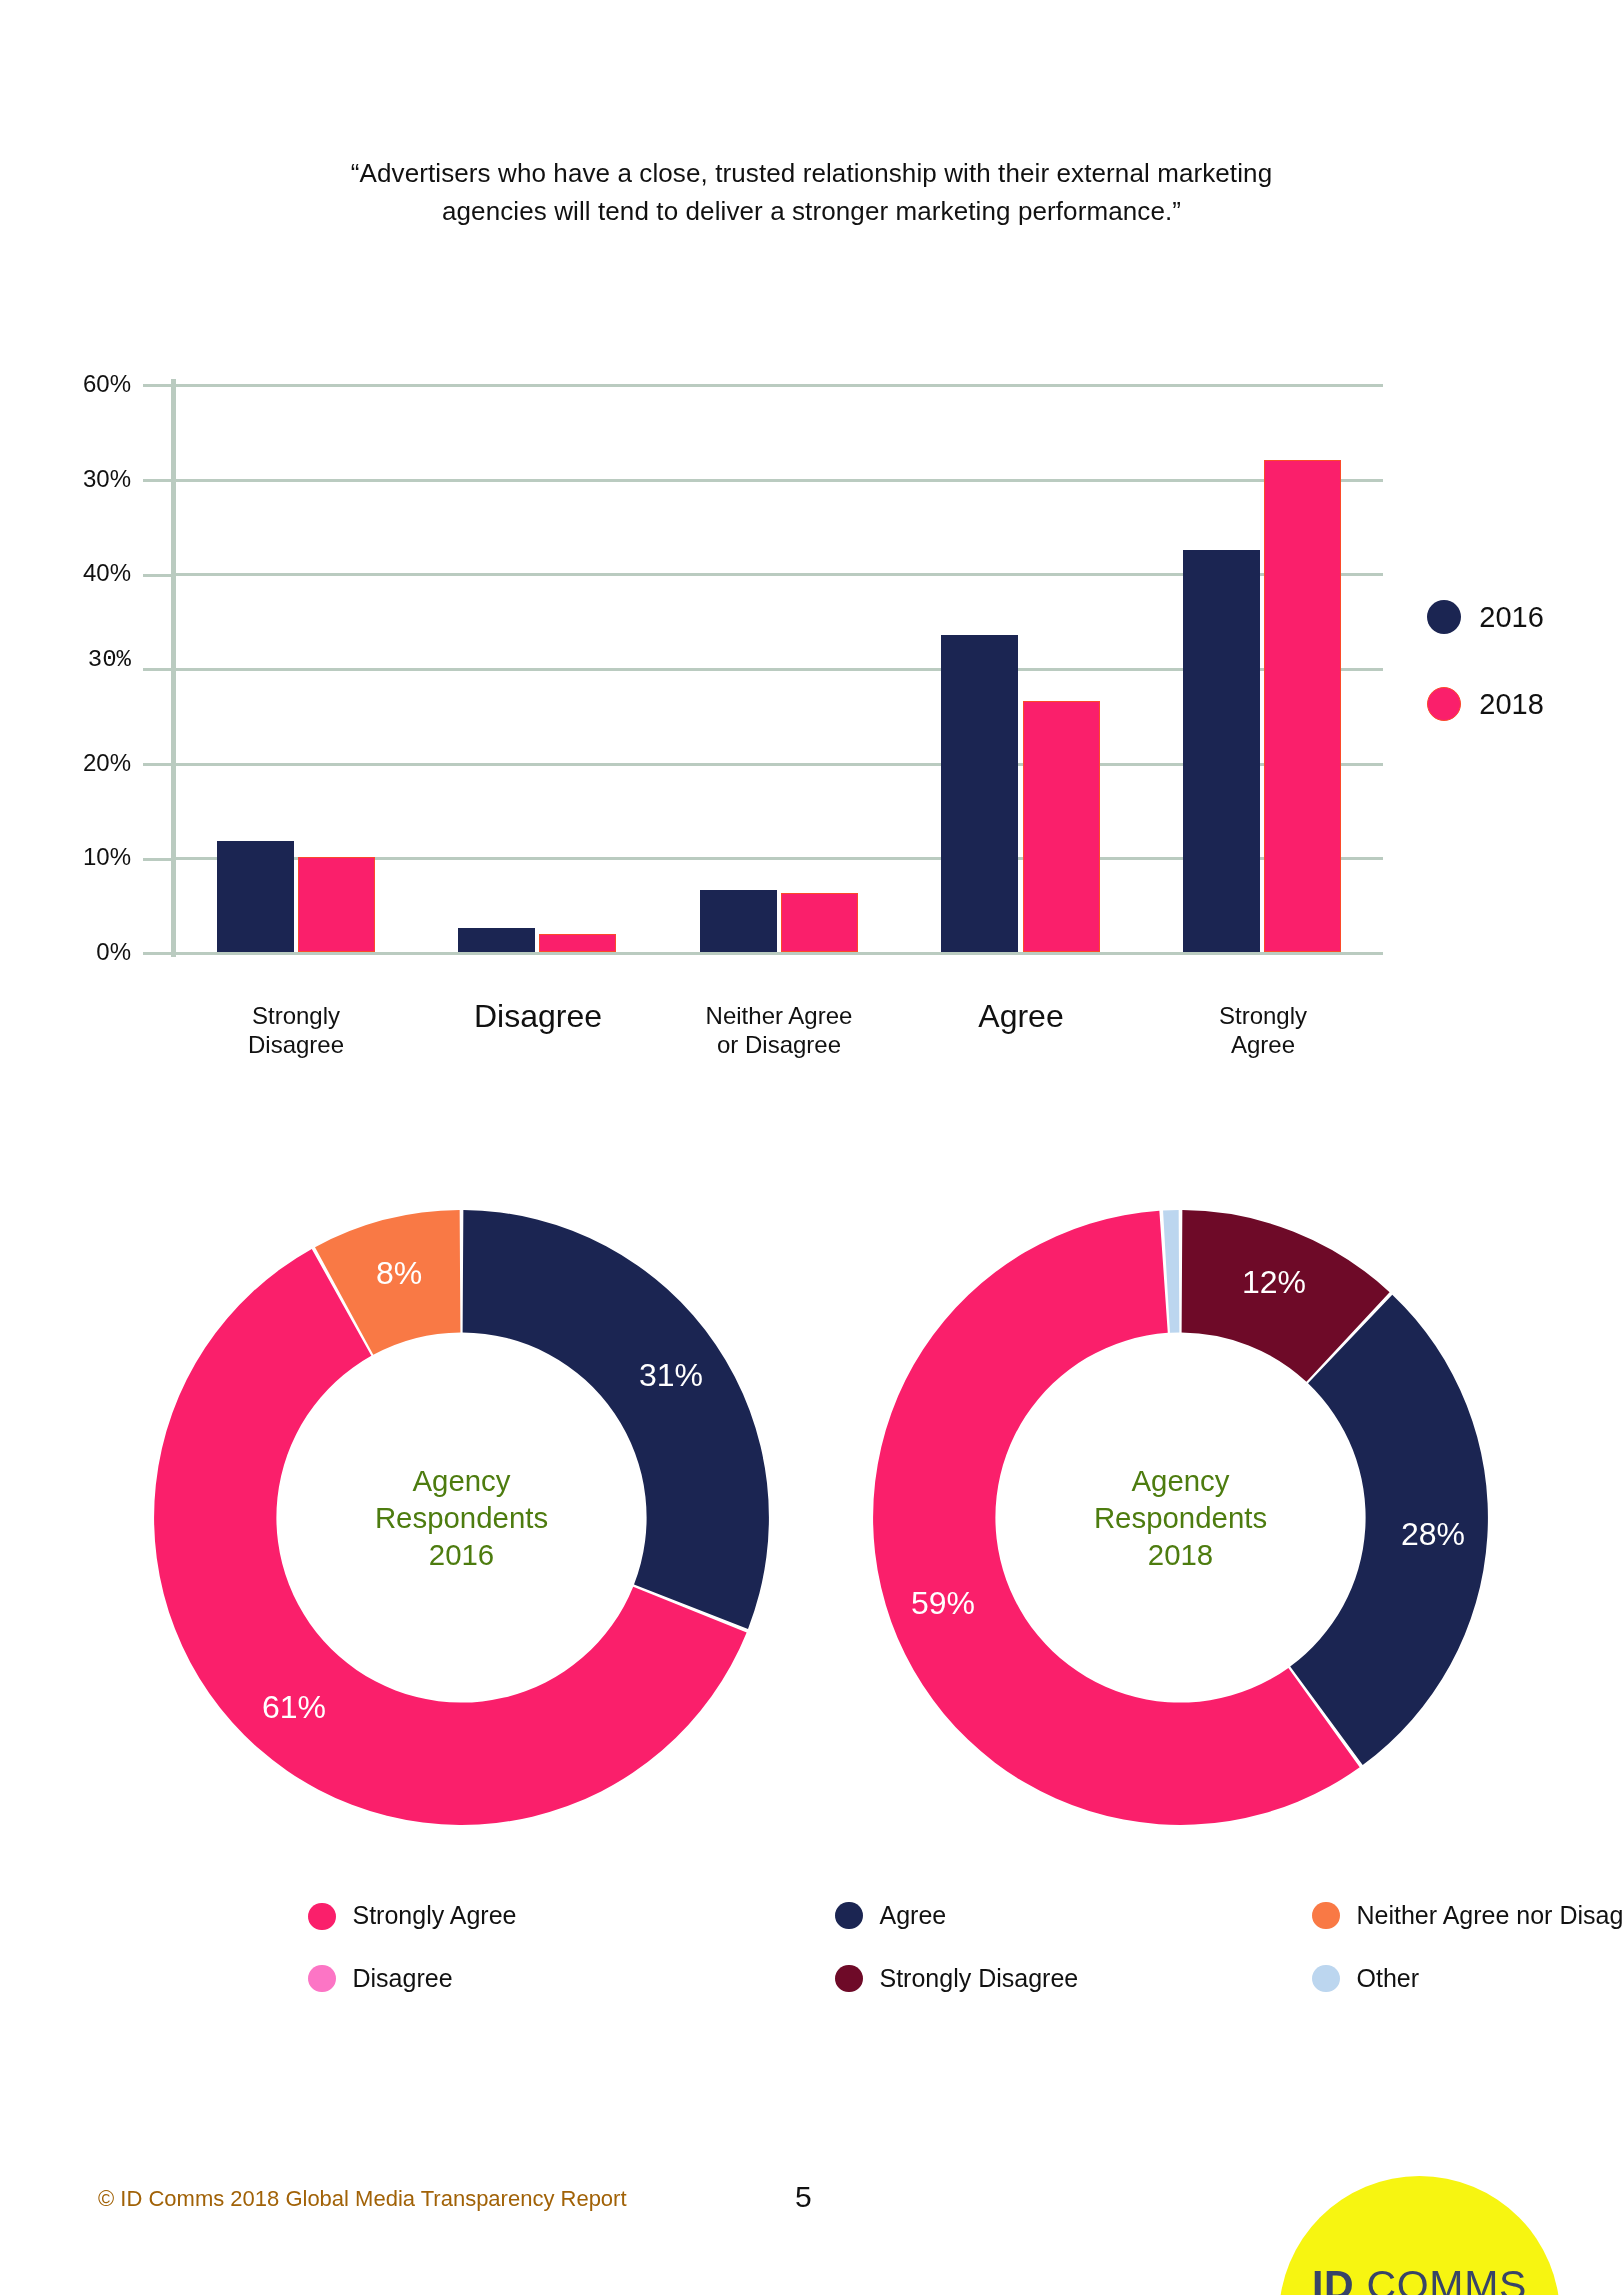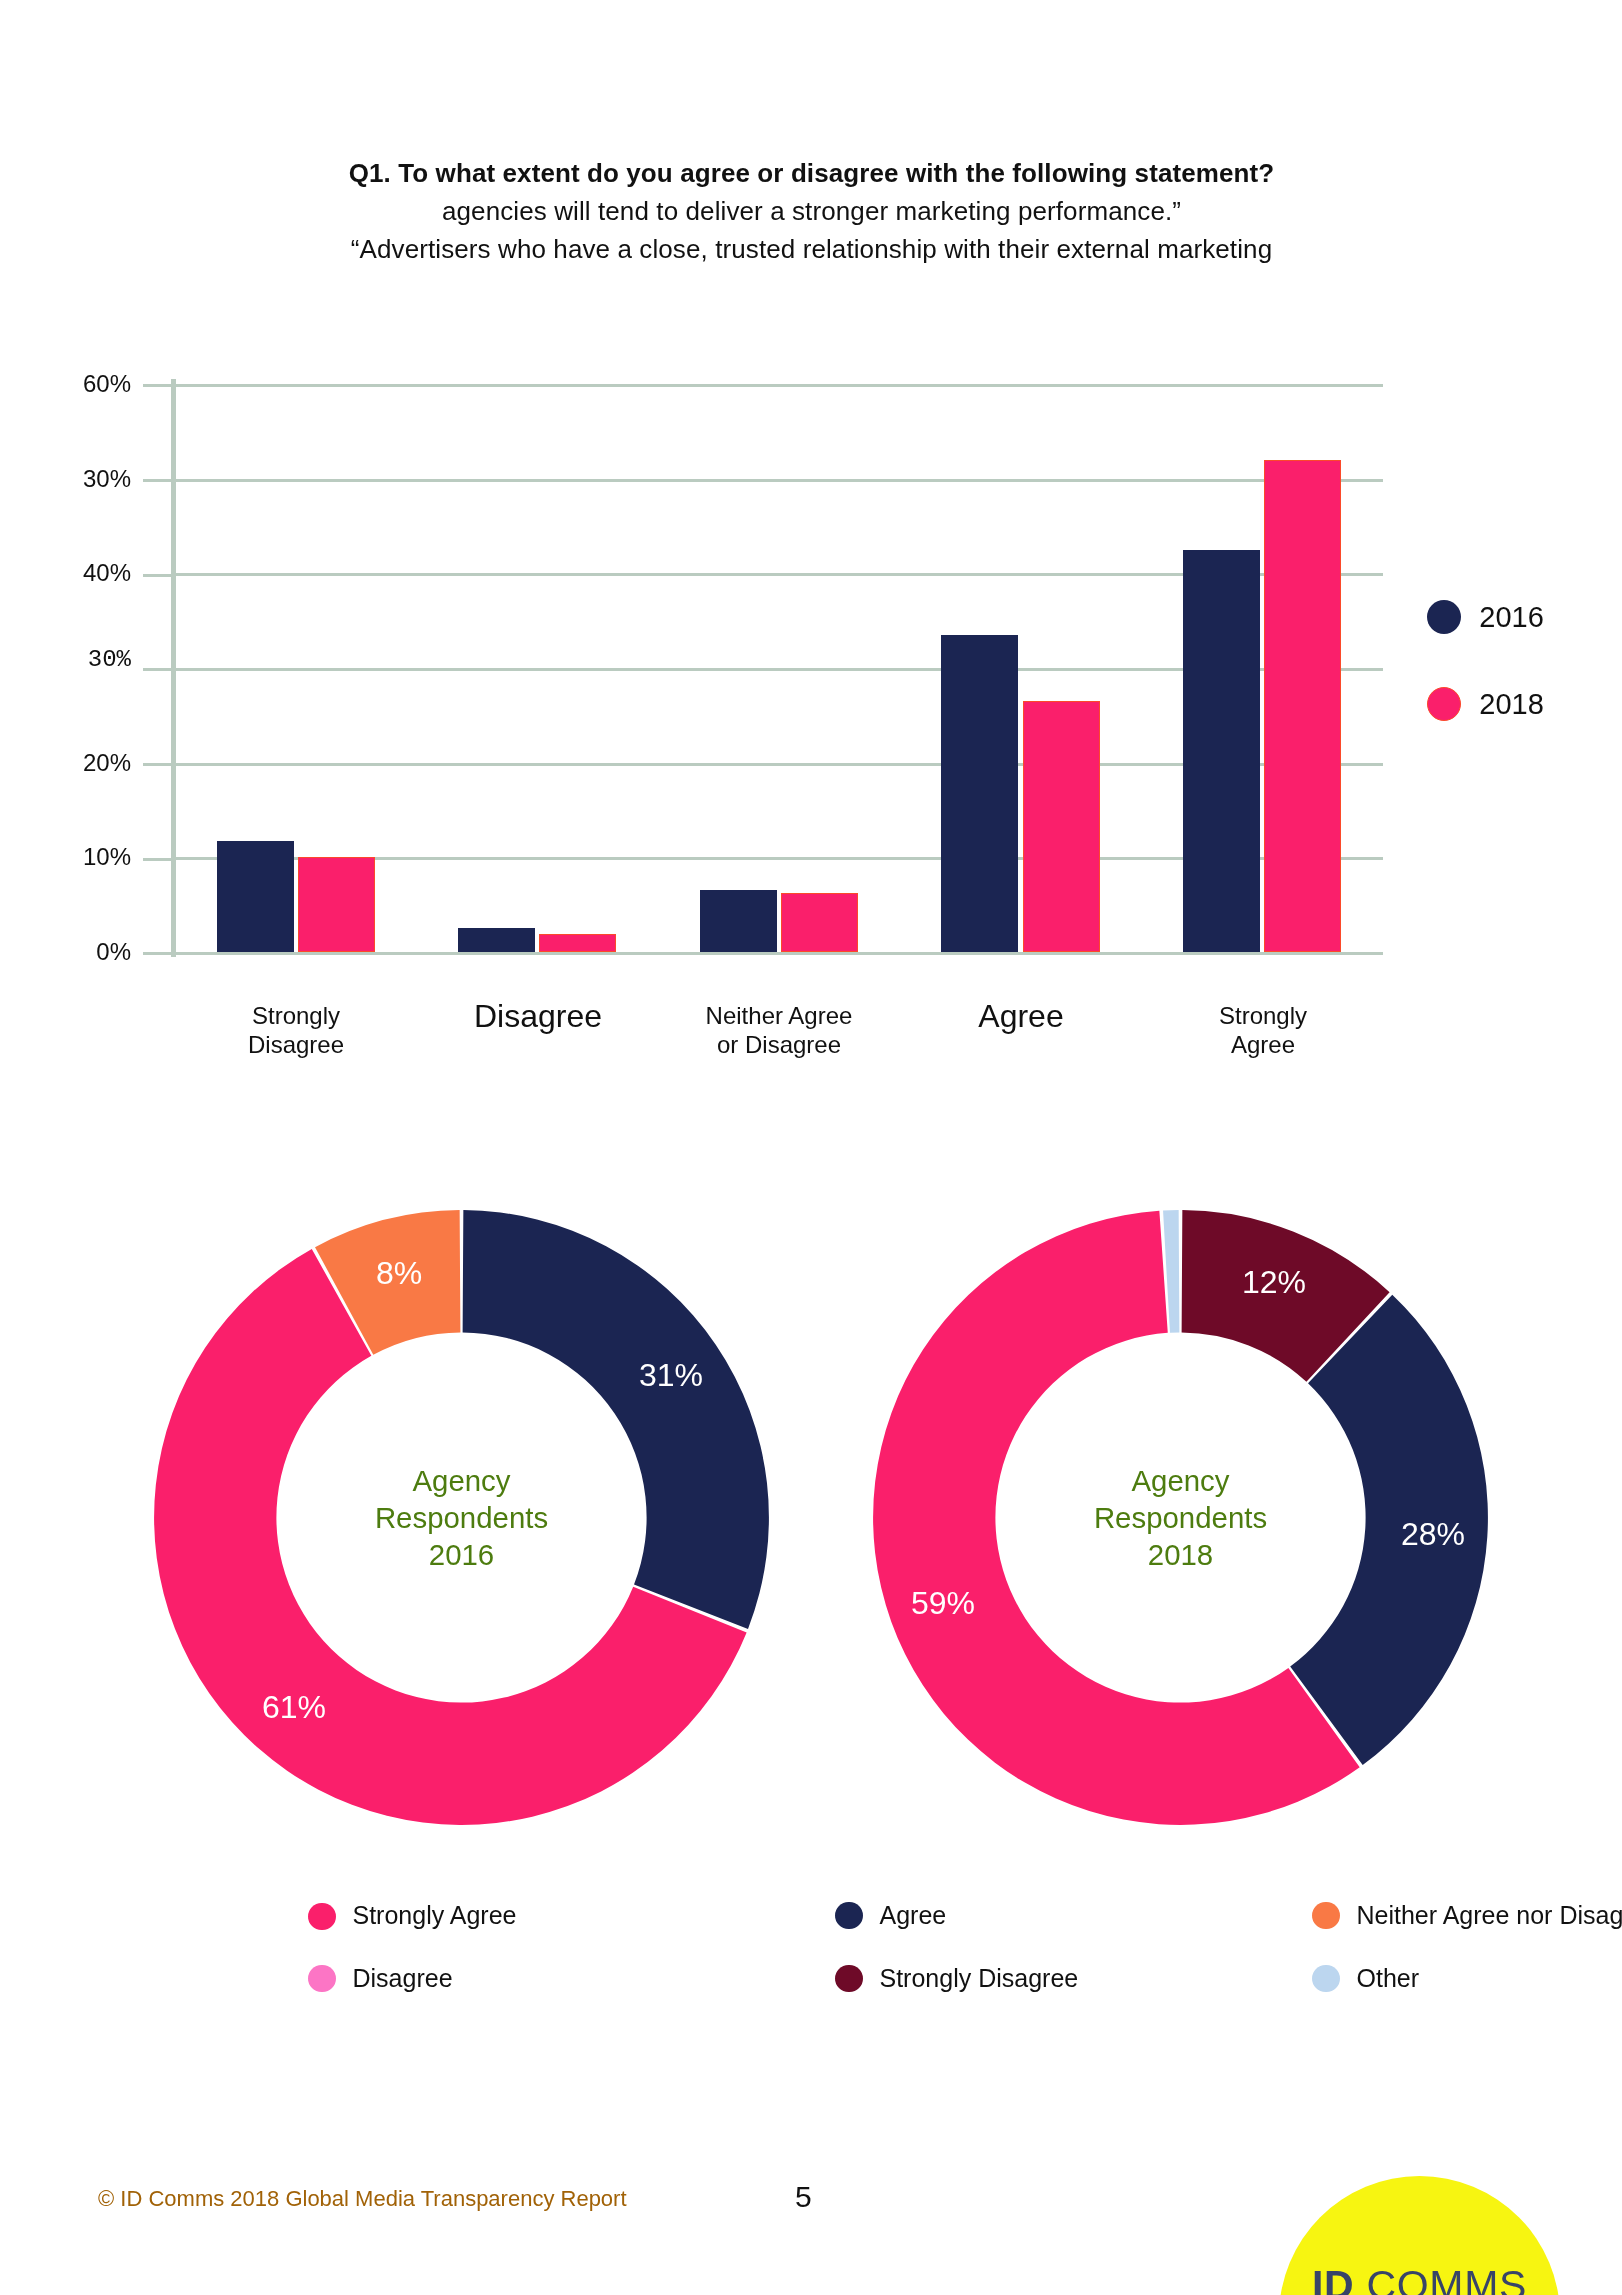--- a/index.html
+++ b/index.html
@@ -104,23 +104,22 @@
   }
   .logo-text b{font-weight:700;}
   .logo-text span{font-weight:400;}
 </style>
 </head>
 <body>
 
 <div class="page">
 
   <div class="title-block">
-    <div class="title-line q">Q1. To what extent do you agree or disagree with the following statement?</div>
+    <div class="title-line quote">“Advertisers who have a close, trusted relationship with their external marketing</div>
     <div class="title-line quote">agencies will tend to deliver a stronger marketing performance.”</div>
-    <div class="title-line quote">“Advertisers who have a close, trusted relationship with their external marketing</div>
   </div>
 
   <div class="barchart">
     <div class="ylabels" id="ylabels">
         <div class="ylab" style="top: 30px;">60%</div>
         <div class="ylab" style="top: 125px;">30%</div>
         <div class="ylab" style="top: 219px;">40%</div>
         <div class="ylab" style="top: 306px; font-family: Liberation Mono, monospace;">30%</div>
         <div class="ylab" style="top: 409px;">20%</div>
         <div class="ylab" style="top: 503px;">10%</div>

